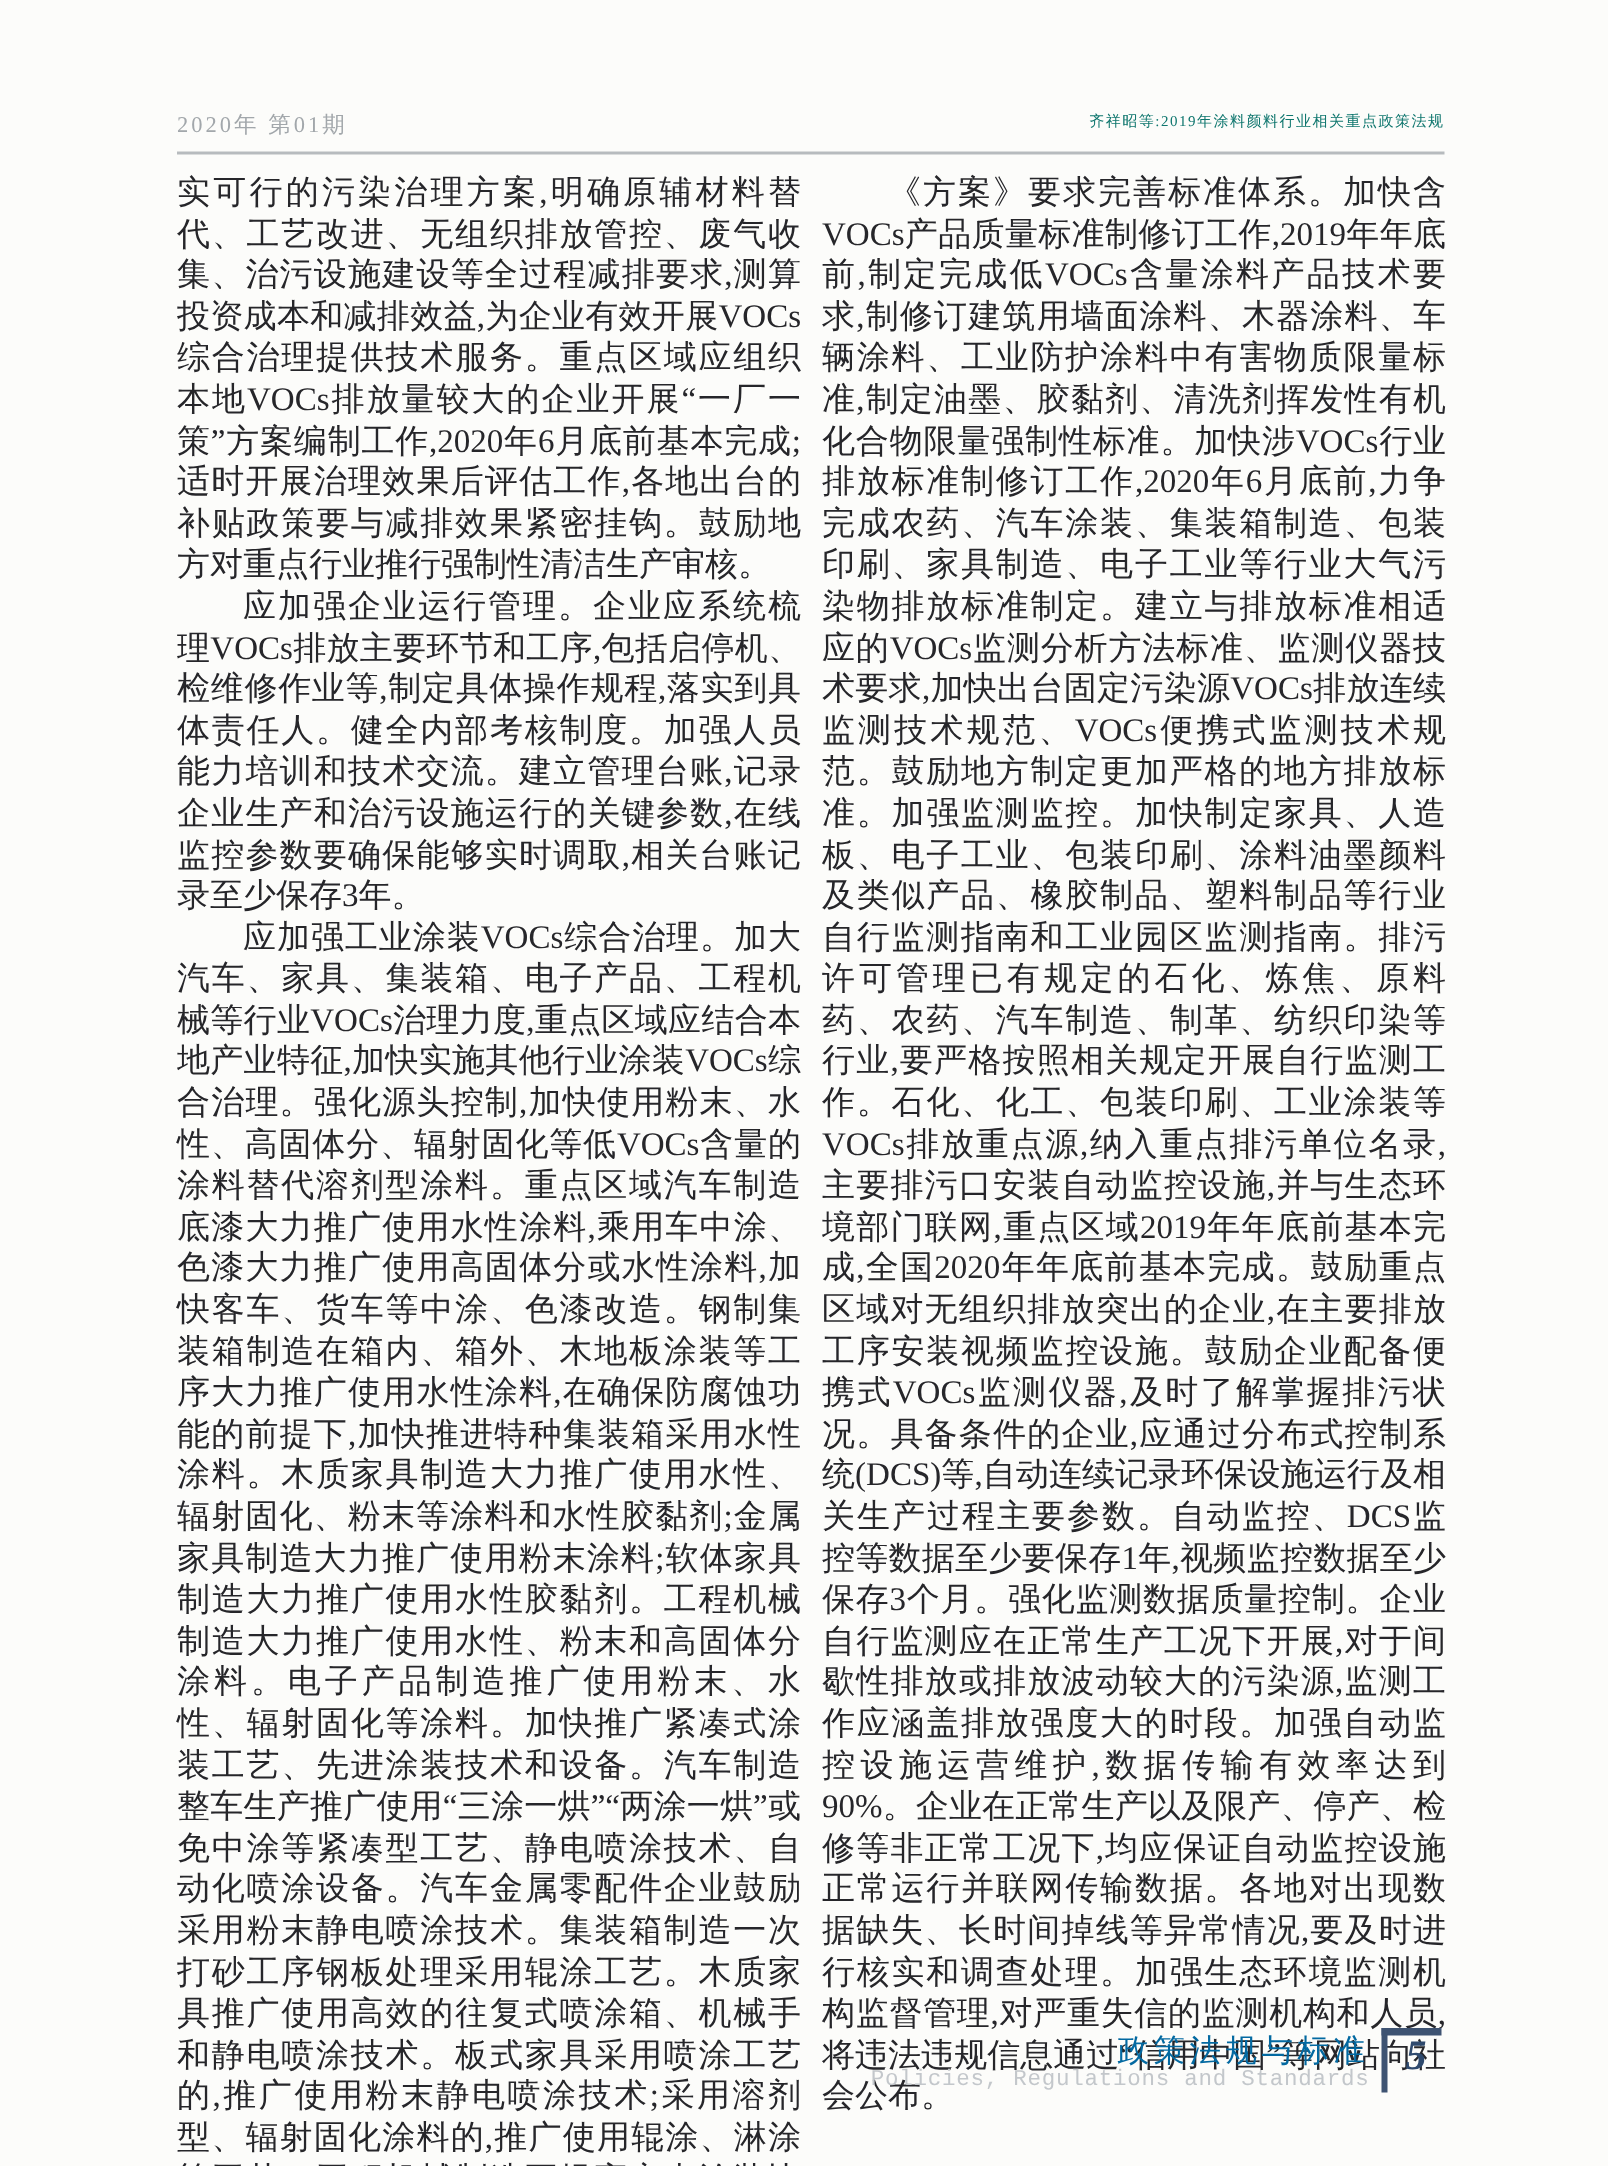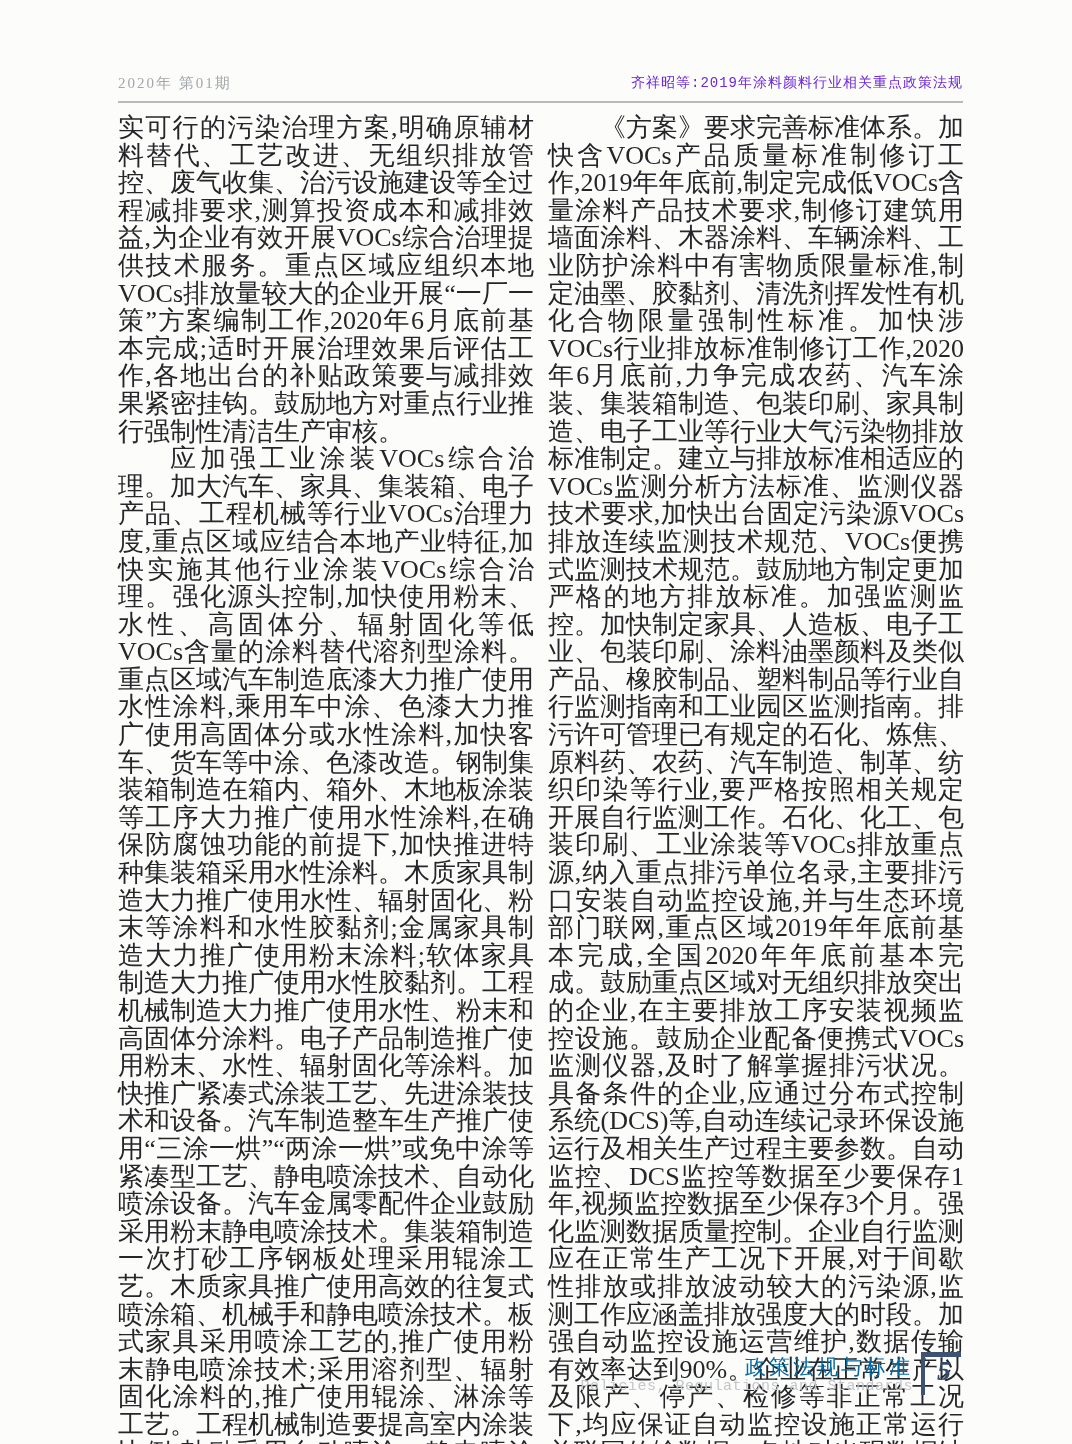--- a/index.html
+++ b/index.html
@@ -14,35 +14,35 @@
     background:#fcfcfa;
     overflow:hidden;
   }
   
   .header-issue {
     position:absolute; left:118px; top:74px;
     font-size:15px; color:#a2a7ab; letter-spacing:2px;
   }
   .header-running {
     position:absolute; right:109px; top:74px;
-    font-size:14px; color:#6d28d9; letter-spacing:1px;font-family:Liberation Mono, monospace;
+    font-size:10px; color:#0f766e; letter-spacing:1px;
   }
   .header-rule {
     position:absolute; left:118px; top:101px; width:845px;
     border-bottom:2px solid #b7bbbe;
   }
   
   .content {
     position:absolute; left:118px; top:114px; width:846px;
     display:flex; gap:14px;
   }
   .col { width:416px; }
   .para {
     margin:0;
-    font-size:26px;
+    font-size:22px;
     line-height:27.6px;
     text-align:justify;
     color:#26262a;
   }
   .para.indent { text-indent:2em; }
   .lead { font-weight:normal; }
   
   .footer-cn {
     position:absolute; right:159px; top:1353px;
     font-size:21px; color:#0369a1; letter-spacing:3px;
@@ -73,20 +73,21 @@
   <div class="header-issue">2020年 第01期</div>
 
   <div class="header-running">齐祥昭等:2019年涂料颜料行业相关重点政策法规</div>
 
   <div class="header-rule"></div>
 
   <div class="content">
 
     <div class="col">
       <p class="para"><span>实可行的污染治理方案,明确原辅材料替代、工艺改进、无组织排放管控、废气收集、治污设施建设等全过程减排要求,测算投资成本和减排效益,为企业有效开展VOCs综合治理提供技术服务。重点区域应组织本地VOCs排放量较大的企业开展“一厂一策”方案编制工作,2020年6月底前基本完成;适时开展治理效果后评估工作,各地出台的补贴政策要与减排效果紧密挂钩。鼓励地方对重点行业推行强制性清洁生产审核。</span></p>
+      <p class="para indent"><span class="lead">应加强企业运行管理。</span><span>企业应系统梳理VOCs排放主要环节和工序,包括启停机、检维修作业等,制定具体操作规程,落实到具体责任人。健全内部考核制度。加强人员能力培训和技术交流。建立管理台账,记录企业生产和治污设施运行的关键参数,在线监控参数要确保能够实时调取,相关台账记录至少保存3年。</span></p>
       <p class="para indent"><span class="lead">应加强工业涂装VOCs综合治理。</span><span>加大汽车、家具、集装箱、电子产品、工程机械等行业VOCs治理力度,重点区域应结合本地产业特征,加快实施其他行业涂装VOCs综合治理。强化源头控制,加快使用粉末、水性、高固体分、辐射固化等低VOCs含量的涂料替代溶剂型涂料。重点区域汽车制造底漆大力推广使用水性涂料,乘用车中涂、色漆大力推广使用高固体分或水性涂料,加快客车、货车等中涂、色漆改造。钢制集装箱制造在箱内、箱外、木地板涂装等工序大力推广使用水性涂料,在确保防腐蚀功能的前提下,加快推进特种集装箱采用水性涂料。木质家具制造大力推广使用水性、辐射固化、粉末等涂料和水性胶黏剂;金属家具制造大力推广使用粉末涂料;软体家具制造大力推广使用水性胶黏剂。工程机械制造大力推广使用水性、粉末和高固体分涂料。电子产品制造推广使用粉末、水性、辐射固化等涂料。加快推广紧凑式涂装工艺、先进涂装技术和设备。汽车制造整车生产推广使用“三涂一烘”“两涂一烘”或免中涂等紧凑型工艺、静电喷涂技术、自动化喷涂设备。汽车金属零配件企业鼓励采用粉末静电喷涂技术。集装箱制造一次打砂工序钢板处理采用辊涂工艺。木质家具推广使用高效的往复式喷涂箱、机械手和静电喷涂技术。板式家具采用喷涂工艺的,推广使用粉末静电喷涂技术;采用溶剂型、辐射固化涂料的,推广使用辊涂、淋涂等工艺。工程机械制造要提高室内涂装比例,鼓励采用自动喷涂、静电喷涂等技术。电子产品制造推广使用静电喷涂等技术。有效控制无组织排放。涂料、稀释剂、清洗剂等原辅材料应密闭存储,调配、使用、回收等过程应采用密闭设备或在密闭空间内操作,采用密闭管道或密闭容器等输送。除大型工件外,禁止敞开式喷涂、晾(风)干作业。除工艺限制外,原则上实行集中调</span></p>
     </div>
 
     <div class="col">
       <p class="para indent"><span class="lead">《方案》要求完善标准体系。</span><span>加快含VOCs产品质量标准制修订工作,2019年年底前,制定完成低VOCs含量涂料产品技术要求,制修订建筑用墙面涂料、木器涂料、车辆涂料、工业防护涂料中有害物质限量标准,制定油墨、胶黏剂、清洗剂挥发性有机化合物限量强制性标准。加快涉VOCs行业排放标准制修订工作,2020年6月底前,力争完成农药、汽车涂装、集装箱制造、包装印刷、家具制造、电子工业等行业大气污染物排放标准制定。建立与排放标准相适应的VOCs监测分析方法标准、监测仪器技术要求,加快出台固定污染源VOCs排放连续监测技术规范、VOCs便携式监测技术规范。鼓励地方制定更加严格的地方排放标准。加强监测监控。加快制定家具、人造板、电子工业、包装印刷、涂料油墨颜料及类似产品、橡胶制品、塑料制品等行业自行监测指南和工业园区监测指南。排污许可管理已有规定的石化、炼焦、原料药、农药、汽车制造、制革、纺织印染等行业,要严格按照相关规定开展自行监测工作。石化、化工、包装印刷、工业涂装等VOCs排放重点源,纳入重点排污单位名录,主要排污口安装自动监控设施,并与生态环境部门联网,重点区域2019年年底前基本完成,全国2020年年底前基本完成。鼓励重点区域对无组织排放突出的企业,在主要排放工序安装视频监控设施。鼓励企业配备便携式VOCs监测仪器,及时了解掌握排污状况。具备条件的企业,应通过分布式控制系统(DCS)等,自动连续记录环保设施运行及相关生产过程主要参数。自动监控、DCS监控等数据至少要保存1年,视频监控数据至少保存3个月。强化监测数据质量控制。企业自行监测应在正常生产工况下开展,对于间歇性排放或排放波动较大的污染源,监测工作应涵盖排放强度大的时段。加强自动监控设施运营维护,数据传输有效率达到90%。企业在正常生产以及限产、停产、检修等非正常工况下,均应保证自动监控设施正常运行并联网传输数据。各地对出现数据缺失、长时间掉线等异常情况,要及时进行核实和调查处理。加强生态环境监测机构监督管理,对严重失信的监测机构和人员,将违法违规信息通过“信用中国”等网站向社会公布。</span></p>
     </div>
 
   </div>
 
   <div class="footer-cn">政策法规与标准</div>

